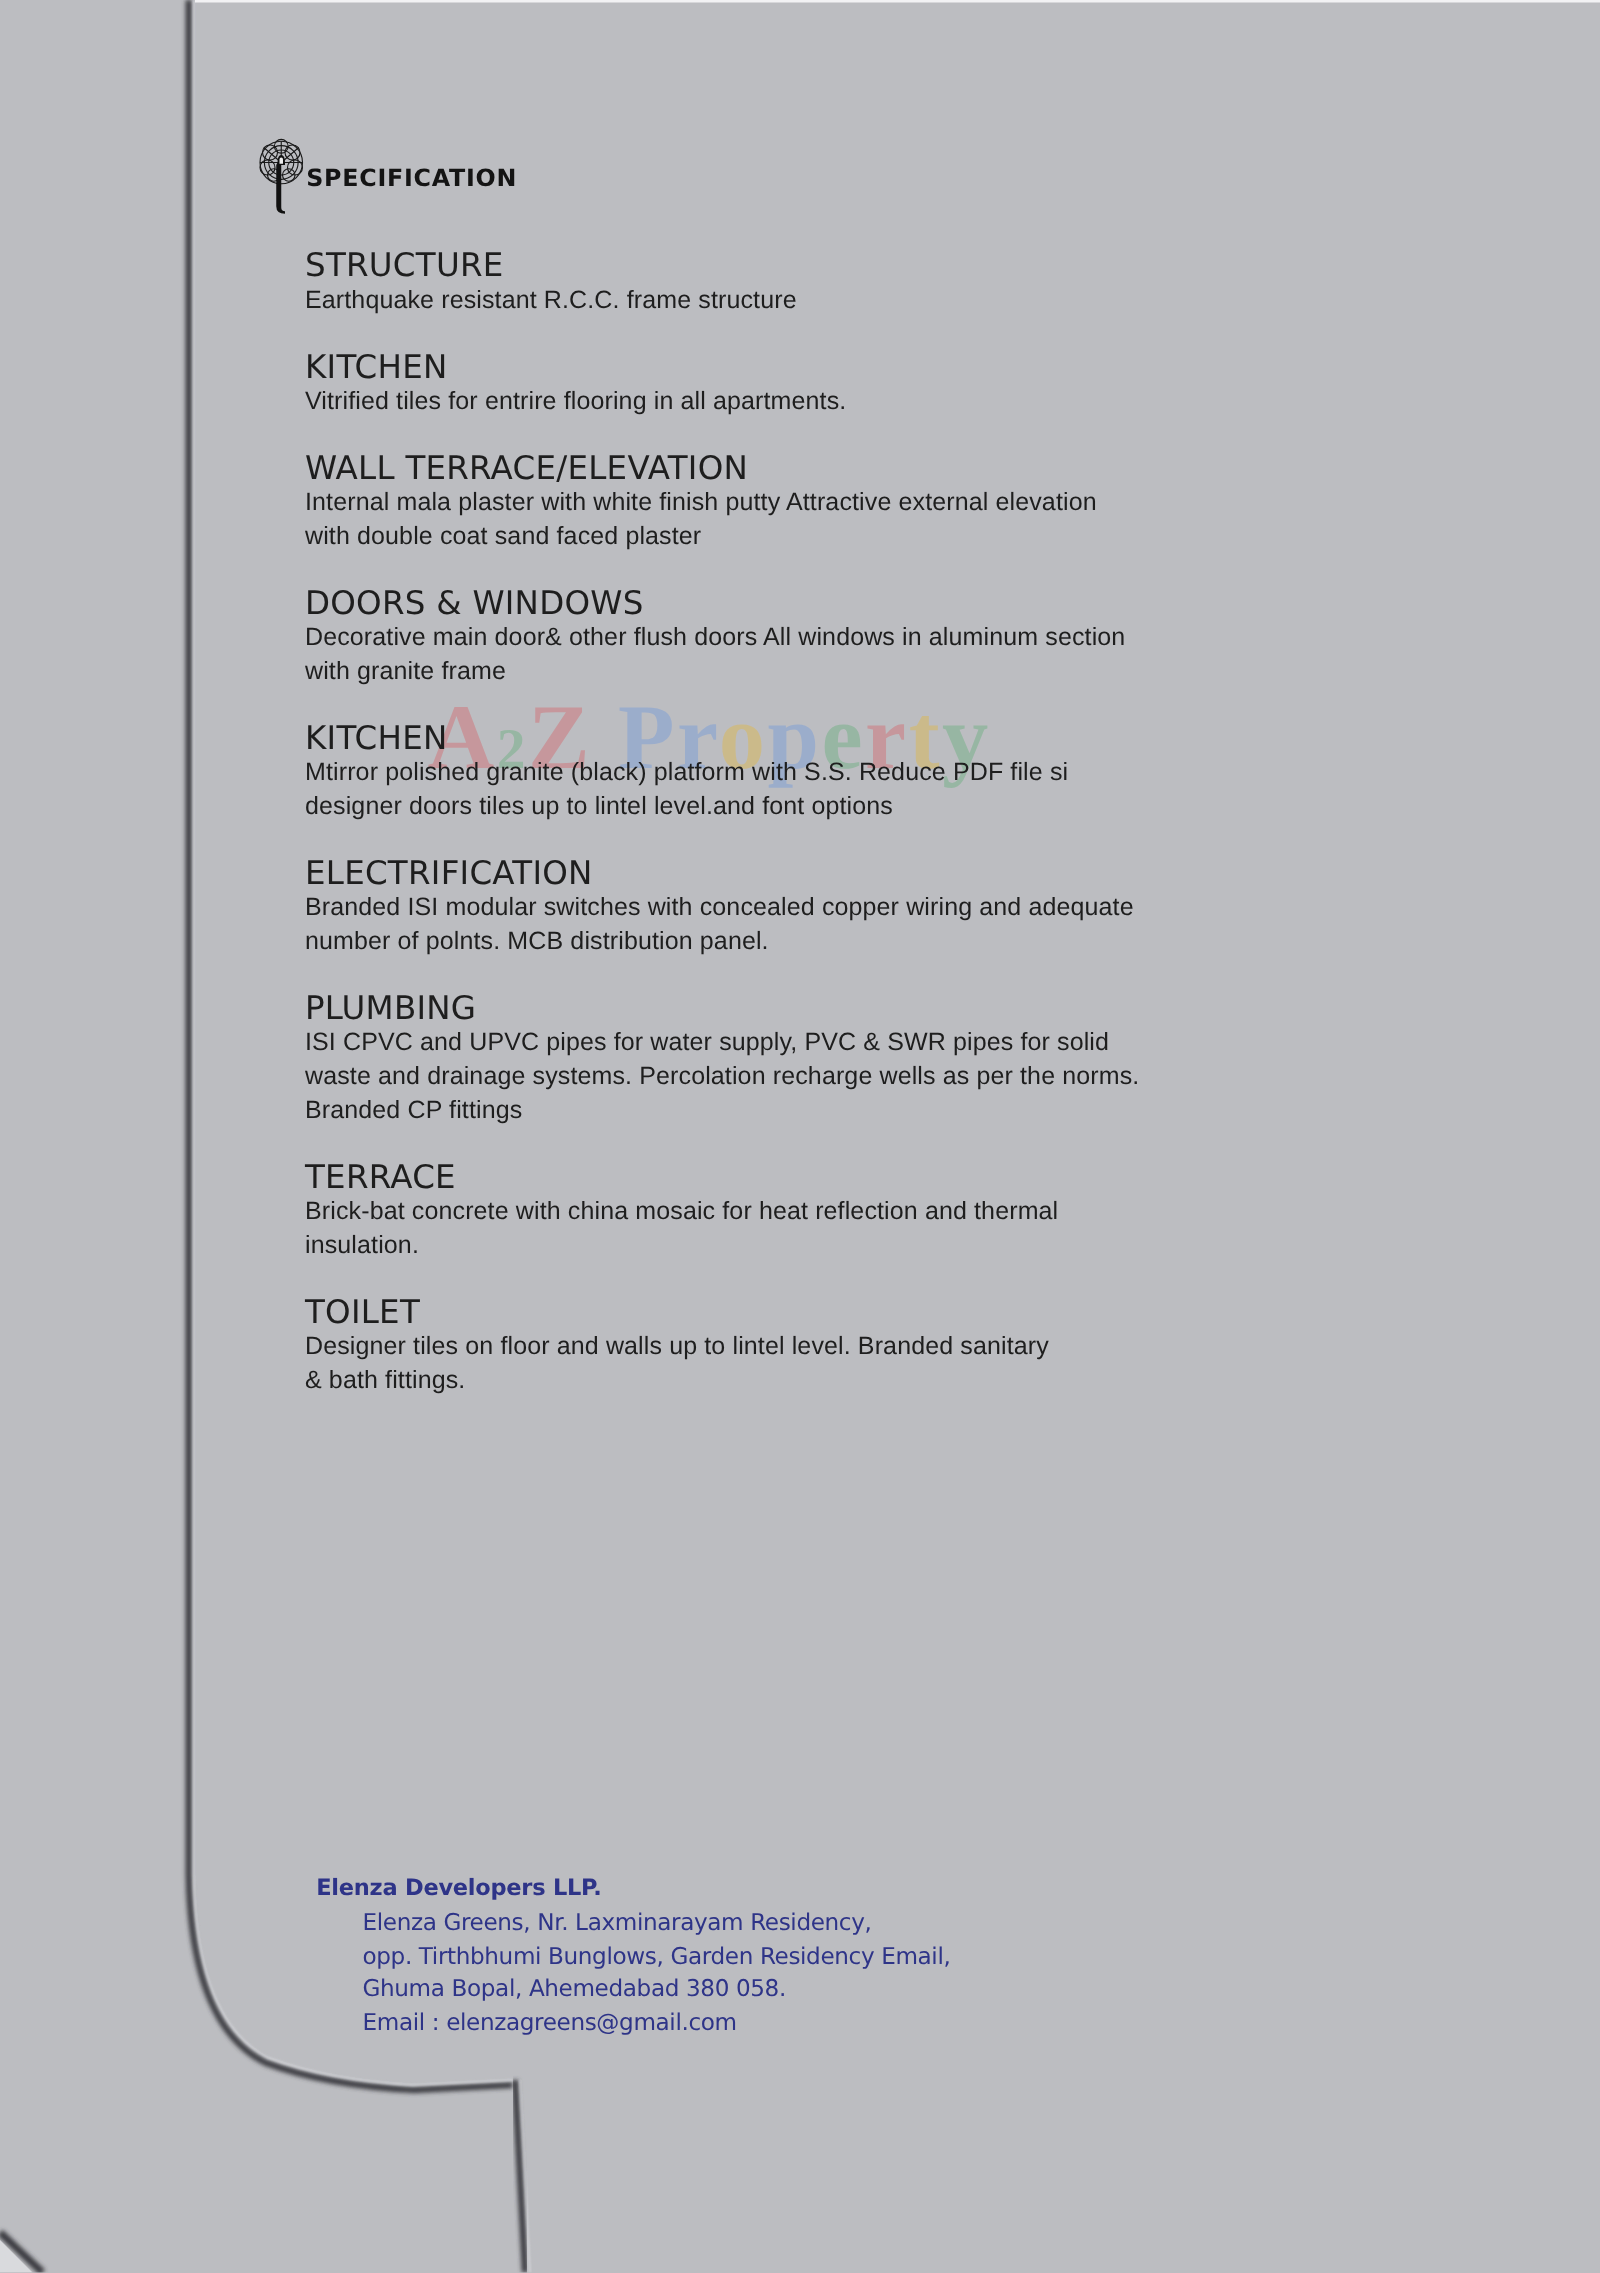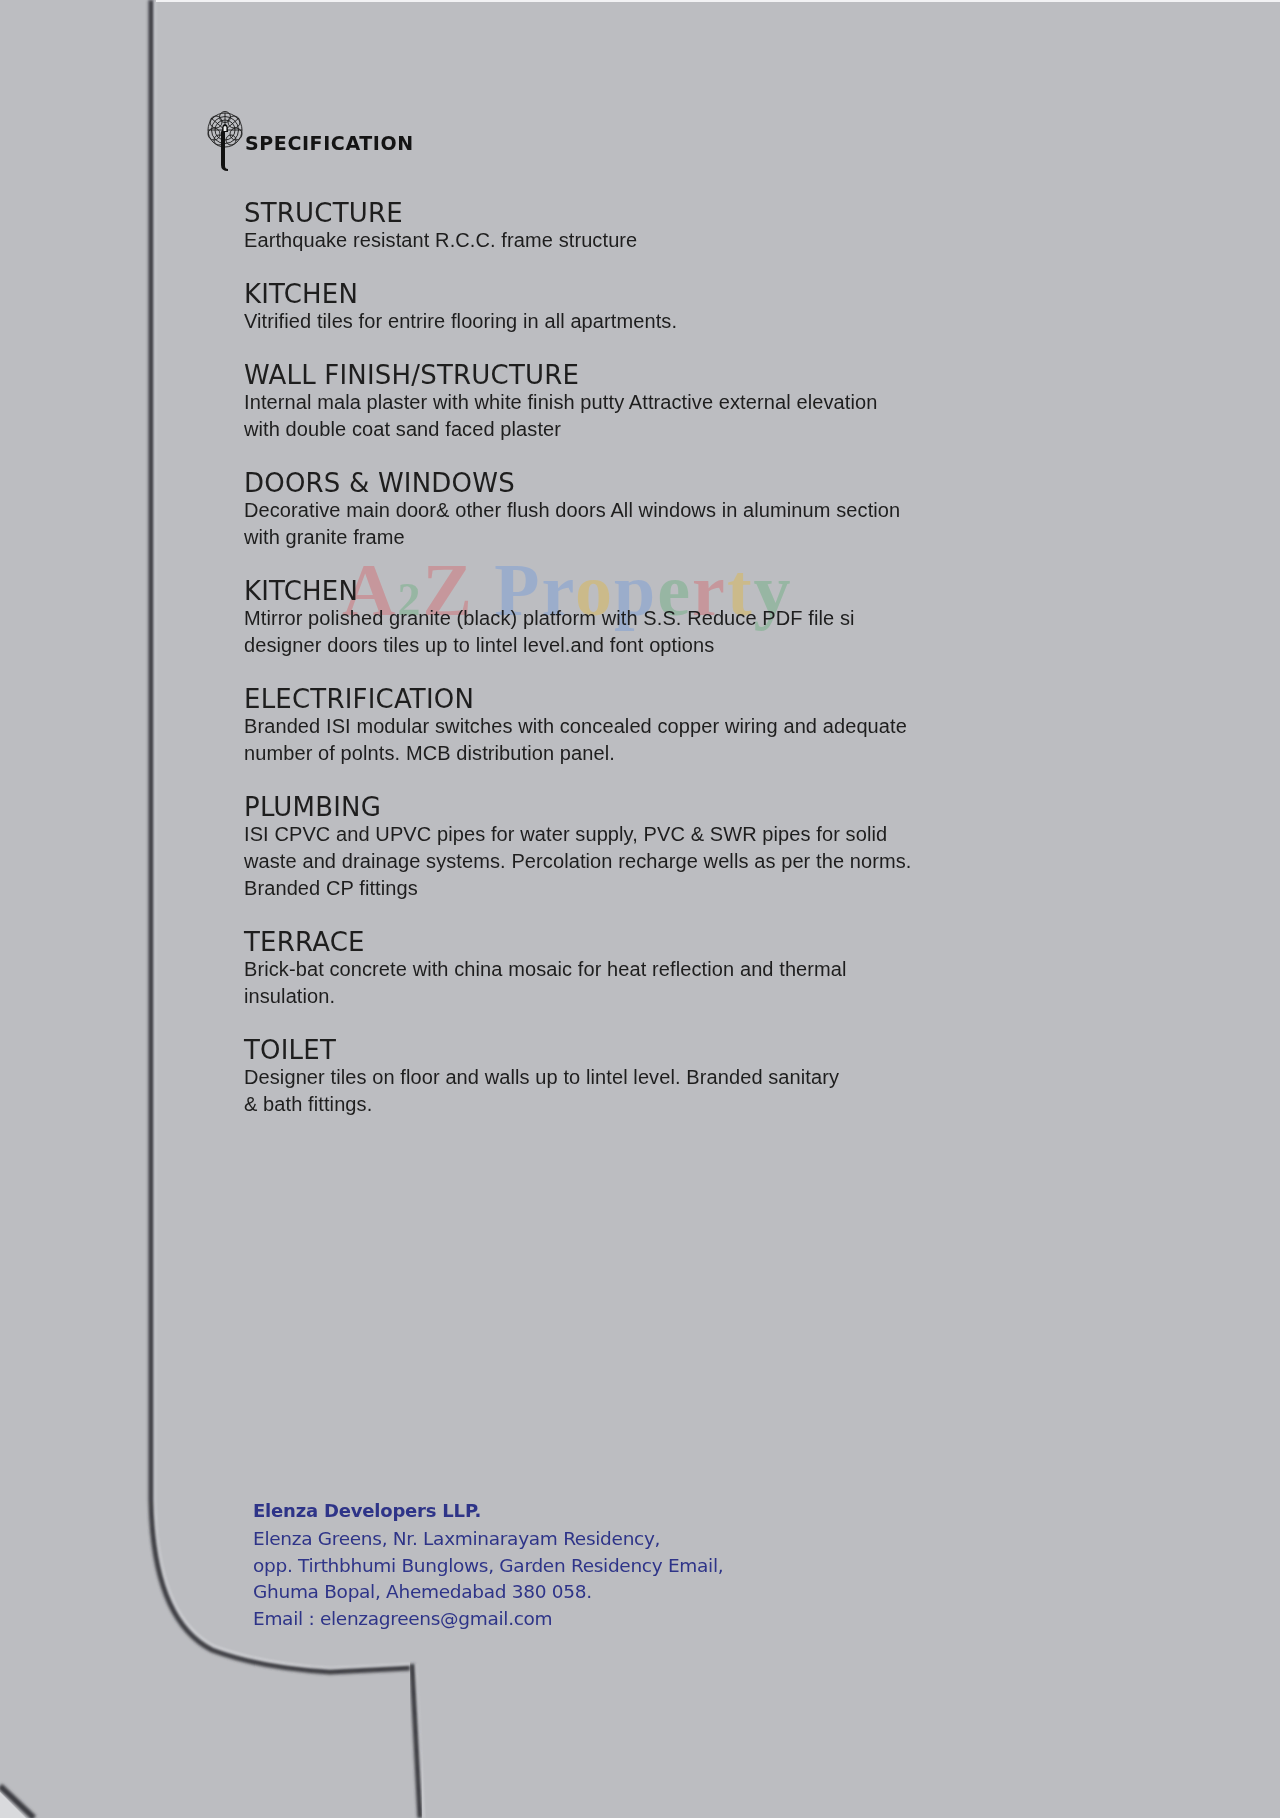--- a/index.html
+++ b/index.html
@@ -97,20 +97,21 @@
       font-weight: bold;
       font-size: 18px;
       line-height: 30px;
       letter-spacing: -0.2px;
     }
     .footer .addr {
       font-size: 18.5px;
       line-height: 26.7px;
       letter-spacing: -0.3px;
       white-space: nowrap;
+      margin-left: 37px;
     }
     .faint-footer-text {
       position: absolute;
       left: 780px;
       top: 1582px;
       width: 420px;
       height: 14px;
       opacity: 0.06;
       color: #000;
       font-size: 12px;
@@ -180,21 +181,21 @@
       <span class="line">Earthquake resistant R.C.C. frame structure</span>
     </div>
   </div>
   <div class="spec-item">
     <div class="spec-title">KITCHEN</div>
     <div class="spec-desc">
       <span class="line">Vitrified tiles for entrire flooring in all apartments.</span>
     </div>
   </div>
   <div class="spec-item">
-    <div class="spec-title">WALL FINISH/STRUCTURE</div>
+    <div class="spec-title">WALL TERRACE/ELEVATION</div>
     <div class="spec-desc">
       <span class="line">Internal mala plaster with white finish putty Attractive external elevation</span>
       <span class="line">with double coat sand faced plaster</span>
     </div>
   </div>
   <div class="spec-item">
     <div class="spec-title">DOORS &amp; WINDOWS</div>
     <div class="spec-desc">
       <span class="line">Decorative main door&amp; other flush doors All windows in aluminum section</span>
       <span class="line">with granite frame</span>

